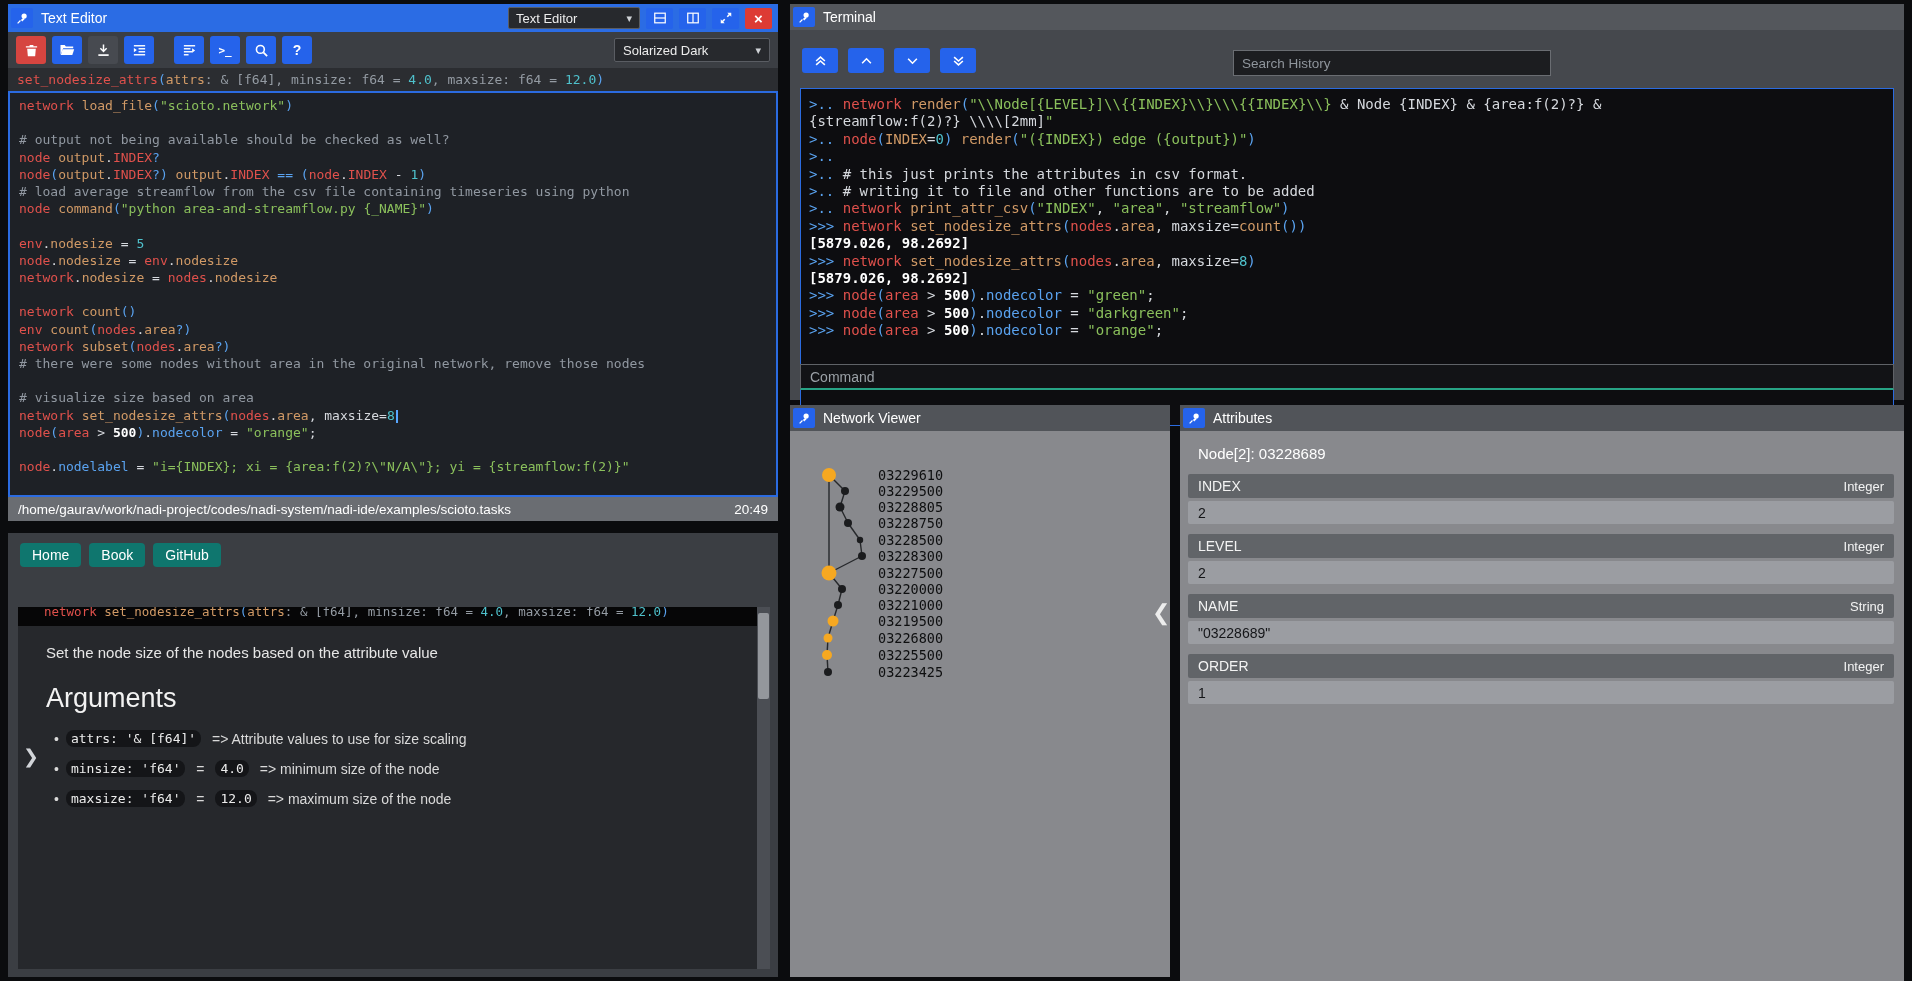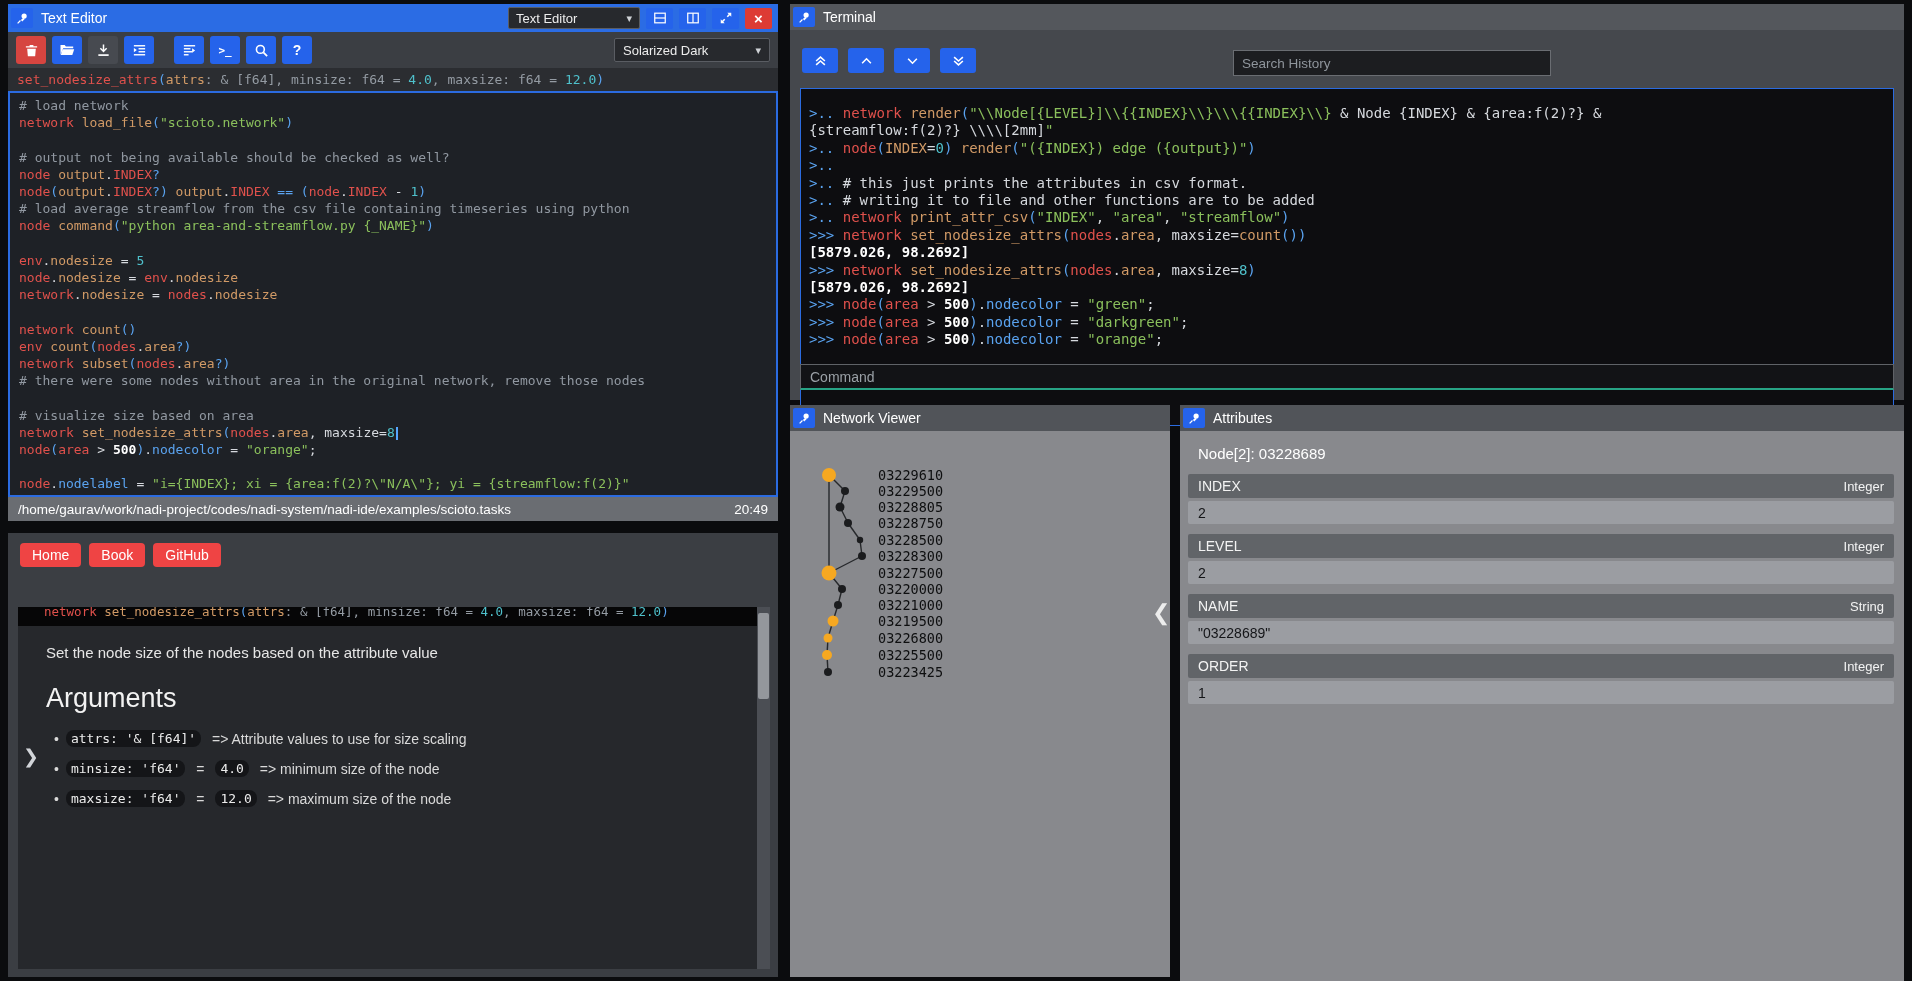--- a/index.html
+++ b/index.html
@@ -44,21 +44,21 @@
   .theme-select{margin-left:auto;width:156px;height:24px;background:#27292d;border:1px solid #5a5d63;color:#ededed;font-size:13px;display:flex;align-items:center;justify-content:space-between;padding:0 8px;border-radius:2px;cursor:pointer}
   .sigline{height:23px;background:#2b2d31;display:flex;align-items:center;padding:0 9px;font-size:13px;white-space:pre}
   .code{position:absolute;left:0;right:0;top:87px;bottom:24px;background:#1e2126;border:2px solid #2b6be0;padding:4px 9px;font-size:13px;line-height:17.2px;overflow:hidden}
   .statusbar{position:absolute;left:0;right:0;bottom:0;height:24px;background:#6a6d72;color:#fff;display:flex;align-items:center;justify-content:space-between;padding:0 10px;font-size:13.5px}
 
   
   #help-panel{left:8px;top:533px;width:770px;height:444px;background:#3b3e43}
   .help-titlebar{height:26px;background:#d3d5d8}
   .help-titlebar .tb-title{color:#141414}
   .help-nav{display:flex;gap:8px;padding:10px 12px}
-  .help-btn{background:#ef4444;color:#fff;font-size:14px;padding:4px 12px;border-radius:4px;border:none;cursor:pointer;font-family:inherit}
+  .help-btn{background:#0f766e;color:#fff;font-size:14px;padding:4px 12px;border-radius:4px;border:none;cursor:pointer;font-family:inherit}
   .help-content{position:absolute;left:10px;right:8px;top:74px;bottom:8px;background:#26282c;overflow:hidden}
   .help-scrollbar{position:absolute;right:0;top:0;bottom:0;width:13px;background:#4b4e54}
   .help-thumb{position:absolute;top:6px;left:1px;width:11px;height:86px;background:#94979c;border-radius:2px}
   .help-collapse{position:absolute;left:5px;top:38%;color:#d2d5d9;font-size:19px;cursor:pointer}
   .sig-clip{margin-right:13px;height:19px;overflow:hidden;background:#060607;padding:0 26px;font-size:12.5px}
   .sig-clip .ln{margin-top:-7px;line-height:24px}
   .help-desc{color:#e6e6e6;font-size:15px;margin:18px 14px 0 28px}
   .help-heading{color:#f2f2f2;font-size:27px;font-weight:500;margin:22px 0 16px 28px}
   .help-args{margin-left:36px}
   .arg{margin-bottom:13px;font-size:14px;color:#dadada;display:flex;align-items:center;gap:7px;flex-wrap:wrap}
@@ -66,21 +66,21 @@
   .chip{font-family:"DejaVu Sans Mono",monospace;font-size:13px;background:#141518;color:#ececec;padding:1px 5px;border-radius:8px}
   .plain{color:#dadada;white-space:pre}
 
   
   #terminal-panel{left:790px;top:4px;width:1114px;height:396px;background:#45484d}
   .term-titlebar{height:26px;background:#54575c}
   .term-controls{position:absolute;top:44px;left:12px;display:flex;gap:10px}
   .term-btn{width:36px;height:25px;background:#2563eb;border-radius:3px;display:flex;align-items:center;justify-content:center;cursor:pointer}
   .search-input{position:absolute;left:443px;top:46px;width:318px;height:26px;background:#1c1d20;border:1px solid #6a6d72;color:#d6d9de;font-size:13.5px;padding:0 8px;font-family:inherit}
   .search-input::placeholder{color:#8f959c}
-  .term-output{position:absolute;left:10px;right:10px;top:84px;height:338px;background:#0d0d10;border:1px solid #2b6be0;padding:16px 8px;font-size:14px;line-height:17.4px;overflow:hidden}
+  .term-output{position:absolute;left:10px;right:10px;top:84px;height:338px;background:#0d0d10;border:1px solid #2b6be0;padding:7px 8px;font-size:14px;line-height:17.4px;overflow:hidden}
   .command-input{position:absolute;left:10px;top:360px;width:calc(100% - 20px);height:26px;background:#121316;border:1px solid #5f6267;border-bottom:2px solid #27a385;color:#e6e6e6;font-size:14px;padding:0 9px;font-family:inherit}
   .command-input::placeholder{color:#9aa0a6}
 
   
   #network-panel{left:790px;top:405px;width:380px;height:572px;background:#88898d}
   #attributes-panel{left:1180px;top:405px;width:724px;height:697px;background:#88898d}
   .gray-titlebar{height:26px;background:#515459}
   .node-label{font-family:"DejaVu Sans Mono",monospace;font-size:13.5px;fill:#0e0f10}
   .attr-header{color:#fff;font-size:15px;margin:14px 0 12px 18px}
   .attr-fields{margin:0 10px 0 8px}
@@ -182,21 +182,20 @@
       <span class="q-glyph">?</span>
     </div>
     <div class="theme-select">
       <span>Solarized Dark</span>
       <span class="chev">▾</span>
     </div>
   </div>
 
   <div class="sigline mono"><div class="ln"><span class="tk-k">set_nodesize_attrs</span><span class="tk-p">(</span><span class="tk-f">attrs</span><span class="tk-g">: &amp; [f64], minsize: f64 = </span><span class="tk-n">4.0</span><span class="tk-g">, maxsize: f64 = </span><span class="tk-n">12.0</span><span class="tk-p">)</span></div></div>
   <div class="code mono">
-      <div class="ln"><span class="tk-c"># load network</span></div>
       <div class="ln"><span class="tk-k">network </span><span class="tk-f">load_file</span><span class="tk-p">(</span><span class="tk-s">"scioto.network"</span><span class="tk-p">)</span></div>
       <div class="ln">&nbsp;</div>
       <div class="ln"><span class="tk-c"># output not being available should be checked as well?</span></div>
       <div class="ln"><span class="tk-k">node </span><span class="tk-f">output</span><span class="tk-d">.</span><span class="tk-k">INDEX</span><span class="tk-p">?</span></div>
       <div class="ln"><span class="tk-k">node</span><span class="tk-p">(</span><span class="tk-f">output</span><span class="tk-d">.</span><span class="tk-k">INDEX</span><span class="tk-p">?)</span><span class="tk-d"> </span><span class="tk-f">output</span><span class="tk-d">.</span><span class="tk-k">INDEX</span><span class="tk-d"> </span><span class="tk-p">==</span><span class="tk-d"> </span><span class="tk-p">(</span><span class="tk-k">node</span><span class="tk-d">.</span><span class="tk-k">INDEX</span><span class="tk-d"> - </span><span class="tk-n">1</span><span class="tk-p">)</span></div>
       <div class="ln"><span class="tk-c"># load average streamflow from the csv file containing timeseries using python</span></div>
       <div class="ln"><span class="tk-k">node </span><span class="tk-f">command</span><span class="tk-p">(</span><span class="tk-s">"python area-and-streamflow.py {_NAME}"</span><span class="tk-p">)</span></div>
       <div class="ln">&nbsp;</div>
       <div class="ln"><span class="tk-k">env</span><span class="tk-d">.</span><span class="tk-f">nodesize</span><span class="tk-d"> = </span><span class="tk-n">5</span></div>
       <div class="ln"><span class="tk-k">node</span><span class="tk-d">.</span><span class="tk-f">nodesize</span><span class="tk-d"> = </span><span class="tk-k">env</span><span class="tk-d">.</span><span class="tk-f">nodesize</span></div>

